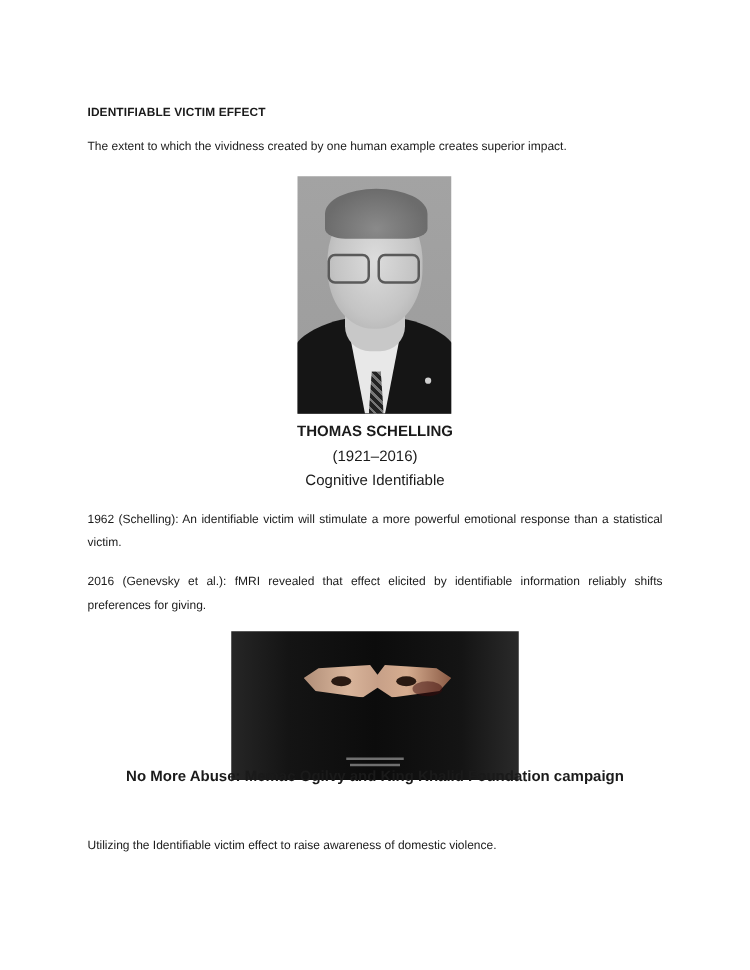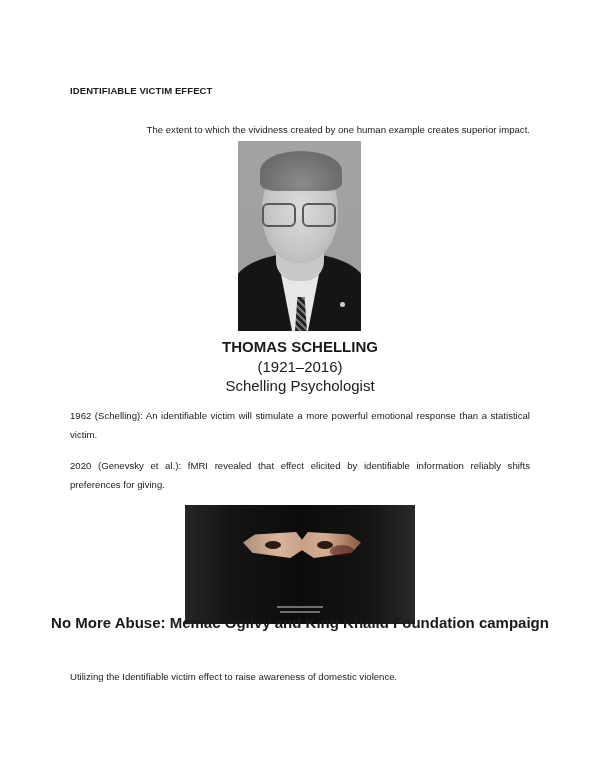--- a/index.html
+++ b/index.html
@@ -2,22 +2,22 @@
 <html><head>
   <meta charset="utf-8">
   <style>
     html, body { margin: 0; padding: 0; background: #ffffff; }
     body { width: 600px; height: 776px; position: relative; overflow: hidden;
       font-family: "Liberation Sans", "DejaVu Sans", sans-serif; color: #1a1a1a; }
     .page { position: absolute; left: 0; top: 0; width: 533px; height: 776px; }
     .heading { position: absolute; left: 70px; top: 85px; font-size: 9.5px; font-weight: bold; letter-spacing: 0.1px; }
     .p { position: absolute; left: 70px; width: 460px; font-size: 9.6px; line-height: 19px; }
     .justify { text-align: justify; text-align-last: left; }
-    .intro { top: 120px; text-align: right; }
-    .center { position: absolute; left: 0; width: 600px; text-align: center; font-size: 15px; }
+    .intro { top: 108px; }
+    .center { position: absolute; left: 0; width: 600px; text-align: center; font-size: 12px; }
     .name { top: 338px; font-weight: bold; }
     .years { top: 358px; }
     .role { top: 377px; }
     .p1968 { top: 406px; }
     .p2013 { top: 456px; }
     .caption { top: 614px; font-weight: bold; }
     .final { top: 667px; }
 
     
     .portrait { position: absolute; left: 238px; top: 141px; width: 123px; height: 190px;
@@ -63,24 +63,24 @@
     <div class="neck"></div>
     <div class="face"></div>
     <div class="hair"></div>
     <div class="glasses g1"></div>
     <div class="glasses g2"></div>
     <div class="pin"></div>
   </div>
 
   <div class="center name">THOMAS SCHELLING</div>
   <div class="center years">(1921–2016)</div>
-  <div class="center role">Schelling Psychologist</div>
+  <div class="center role">Cognitive Identifiable</div>
 
   <div class="p justify p1968">1962 (Schelling): An identifiable victim will stimulate a more powerful emotional response than a statistical victim.</div>
-  <div class="p justify p2013">2020 (Genevsky et al.): fMRI revealed that effect elicited by identifiable information reliably shifts preferences for giving.</div>
+  <div class="p justify p2013">2016 (Genevsky et al.): fMRI revealed that effect elicited by identifiable information reliably shifts preferences for giving.</div>
 
   <div class="ad" title="Campaign image of a woman in a niqab with a bruised eye">
     <div class="eyes"></div>
     <div class="eye e1"></div>
     <div class="eye e2"></div>
     <div class="bruise"></div>
     <div class="txt t1"></div>
     <div class="txt t2"></div>
   </div>
 

